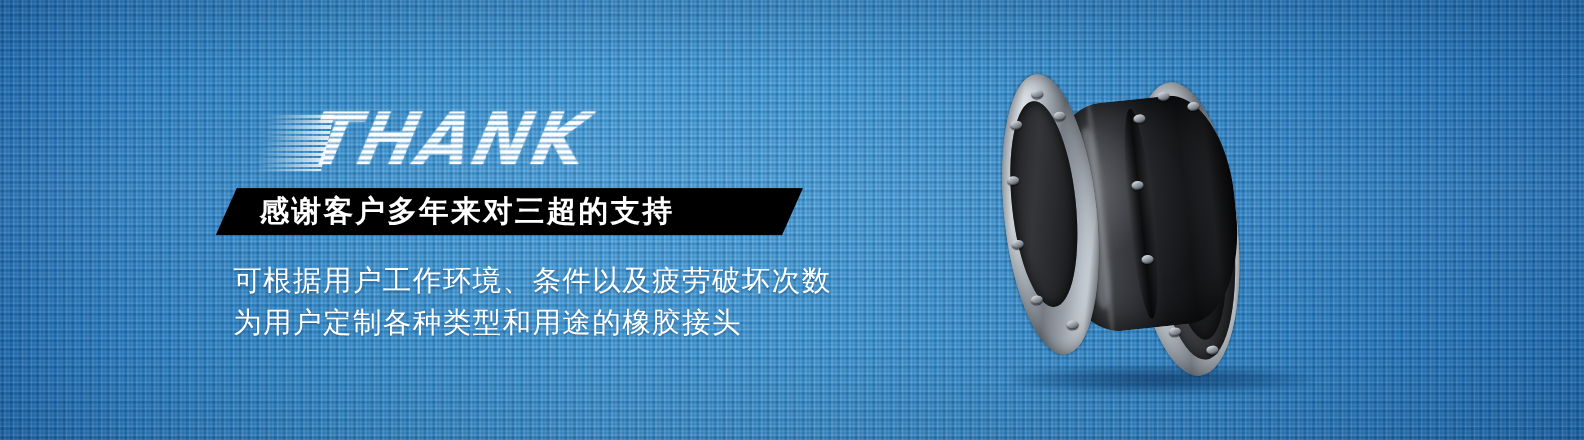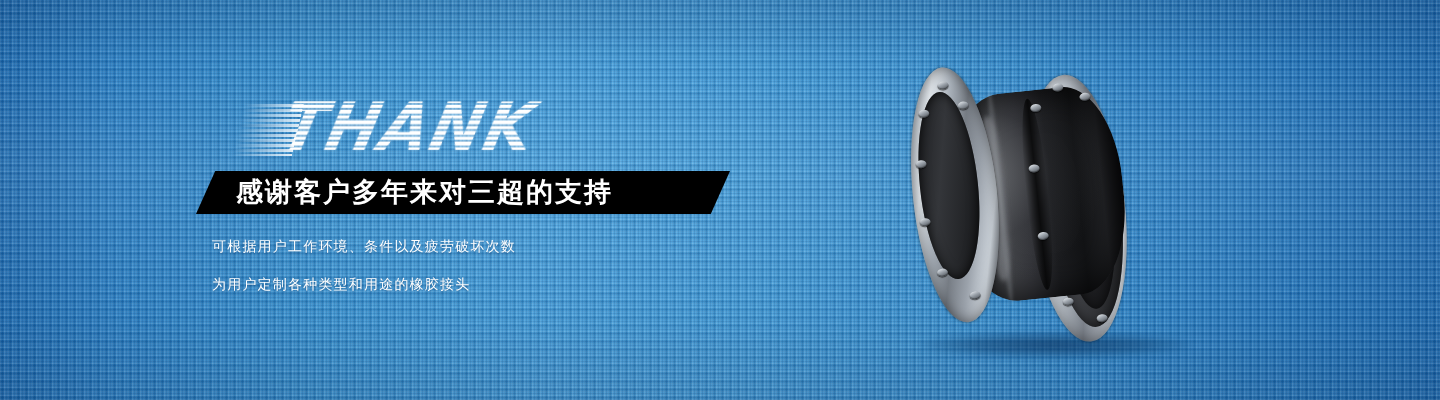--- a/index.html
+++ b/index.html
@@ -181,21 +181,21 @@
     font-weight: 700;
     letter-spacing: 2px;
     color: #ffffff;
     white-space: nowrap;
   }
 
   
   .subline {
     position: absolute;
     left: 212px;
-    font-size: 14px;
+    font-size: 26px;
     letter-spacing: 1.2px;
     color: #ffffff;
     white-space: nowrap;
     text-shadow: 0 1px 2px rgba(0,30,70,0.35);
   }
   .subline.l1 { top: 238px; }
   .subline.l2 { top: 276px; font-family: Liberation Serif, serif; }
 
   
   .product {

